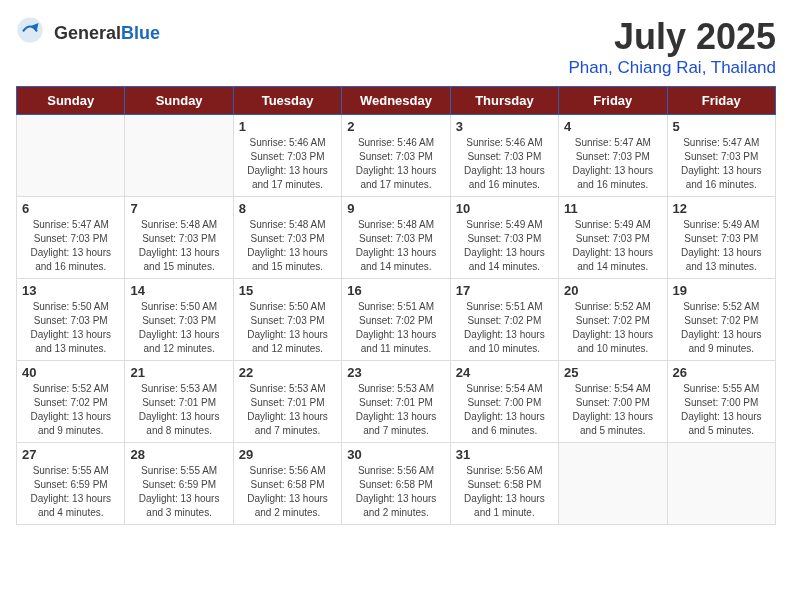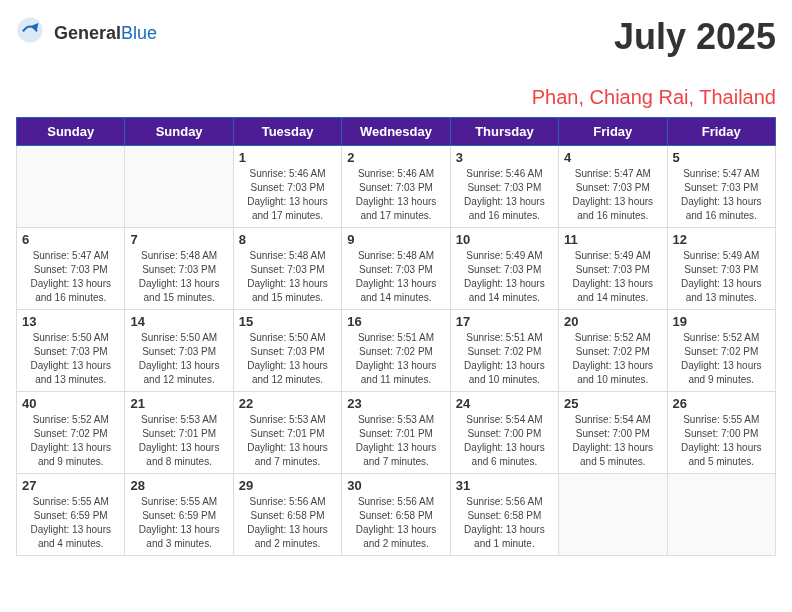--- a/index.html
+++ b/index.html
@@ -21,47 +21,46 @@
       align-items: flex-end;
       gap: 10px;
     }
     .logo-text-general {
       font-size: 18px;
       font-weight: bold;
       color: #333;
     }
     .logo-text-blue {
       font-size: 18px;
-      font-weight: normal;
+      font-weight: bold;
       color: #1a6bbf;
     }
     .logo-icon {
       width: 28px;
       height: 28px;
     }
     .title-area {
       text-align: right;
     }
     .month-title {
       font-size: 36px;
       font-weight: bold;
       color: #333;
     }
     .location-title {
-      font-size: 20px;
-      color: #ef4444;
-      margin-top: 28px;
+      font-size: 17px;
+      color: #1d4ed8;
     }
     .calendar {
       width: 100%;
       border-collapse: collapse;
       border: 1px solid #ccc;
     }
     .calendar th {
-      background-color: #4c1d95;
+      background-color: #7f1d1d;
       color: #fff;
       text-align: center;
       padding: 6px 4px;
       font-size: 13px;
       border: 1px solid #2a5fb5;
     }
     .calendar td {
       width: calc(100% / 7);
       vertical-align: top;
       padding: 4px 5px;

